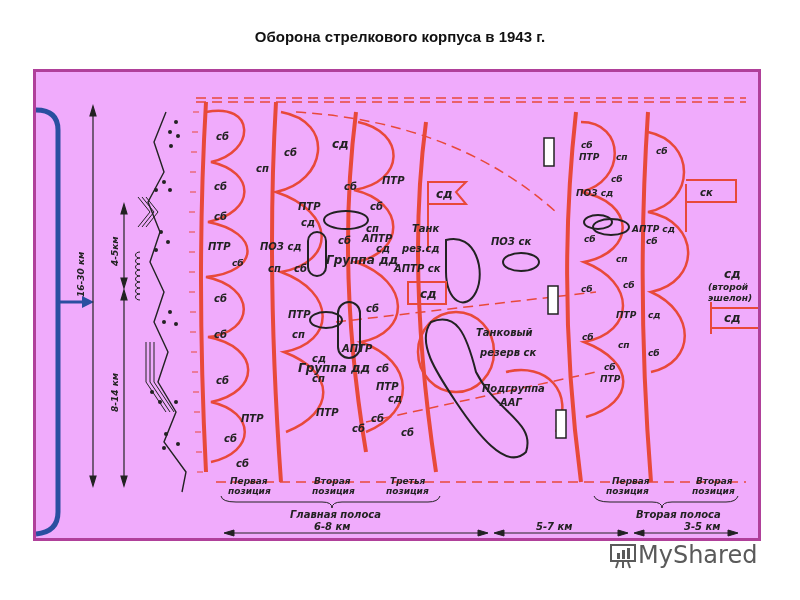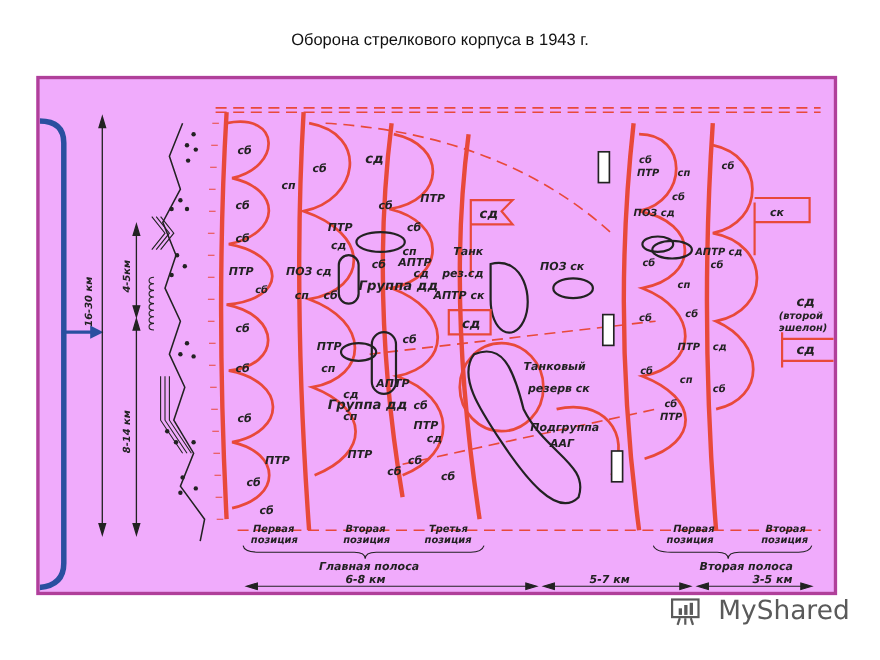--- a/index.html
+++ b/index.html
@@ -1,26 +1,26 @@
 <!DOCTYPE html>
 <html><head>
 <meta charset="utf-8">
 <style>
   html, body { margin: 0; padding: 0; background: #ffffff; }
   body { width: 800px; height: 600px; position: relative; overflow: hidden; font-family: "Liberation Sans", sans-serif; }
-  .title { position: absolute; top: 28px; left: 0; width: 800px; text-align: center; font-weight: normal; font-size: 15px; color: #111; }
+  .title { position: absolute; top: 28px; left: 0; width: 800px; text-align: center; font-weight: bold; font-size: 15px; color: #111; }
   .frame { position: absolute; left: 33px; top: 69px; width: 728px; height: 472px; border: 3px solid #b0409a; background: #f0abfc; box-sizing: border-box; overflow: hidden; }
   svg.map { position: absolute; left: 0; top: 0; width: 722px; height: 466px; }
   .lbl { font-family: "DejaVu Sans", sans-serif; font-style: italic; font-weight: bold; fill: #222; }
   .lbl-s { font-size: 9px; }
   .lbl-m { font-size: 10px; }
   .lbl-l { font-size: 12px; }
   .red { stroke: #e8493a; fill: none; }
   .blk { stroke: #222; fill: none; }
-  .watermark { position: absolute; left: 608px; top: 538px; height: 34px; display: flex; align-items: center; gap: 15px; color: #5a5a5a; font-size: 24px; font-family: "DejaVu Sans", sans-serif; }
+  .watermark { position: absolute; left: 608px; top: 538px; height: 34px; display: flex; align-items: center; gap: 0; color: #5a5a5a; font-size: 24px; font-family: "DejaVu Sans", sans-serif; }
   .wm-icon { width: 30px; height: 30px; }
 </style>
 </head>
 <body>
 
 <div class="title">Оборона стрелкового корпуса  в 1943 г.</div>
 
 <div class="frame">
 <svg class="map" viewBox="0 0 722 466">
 

